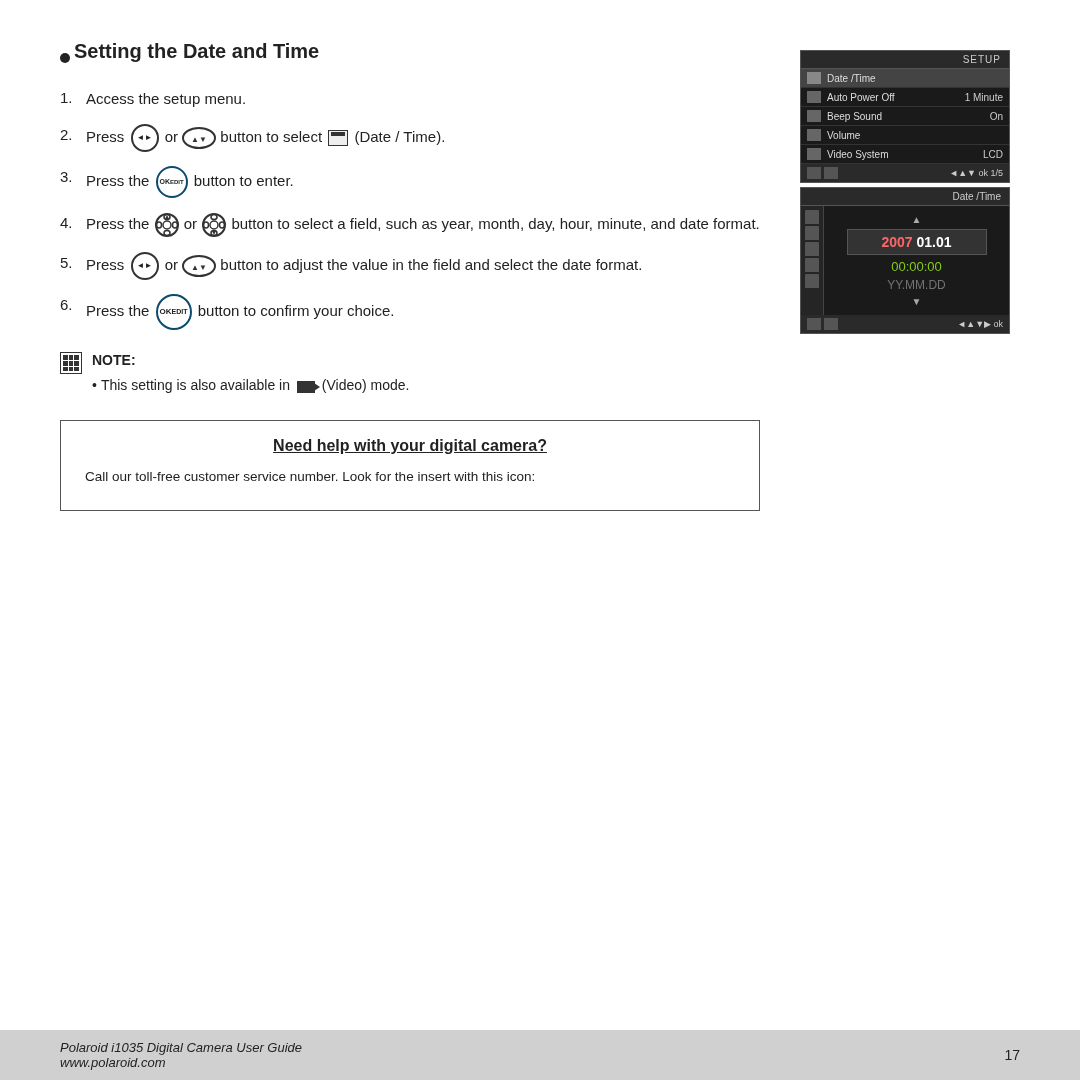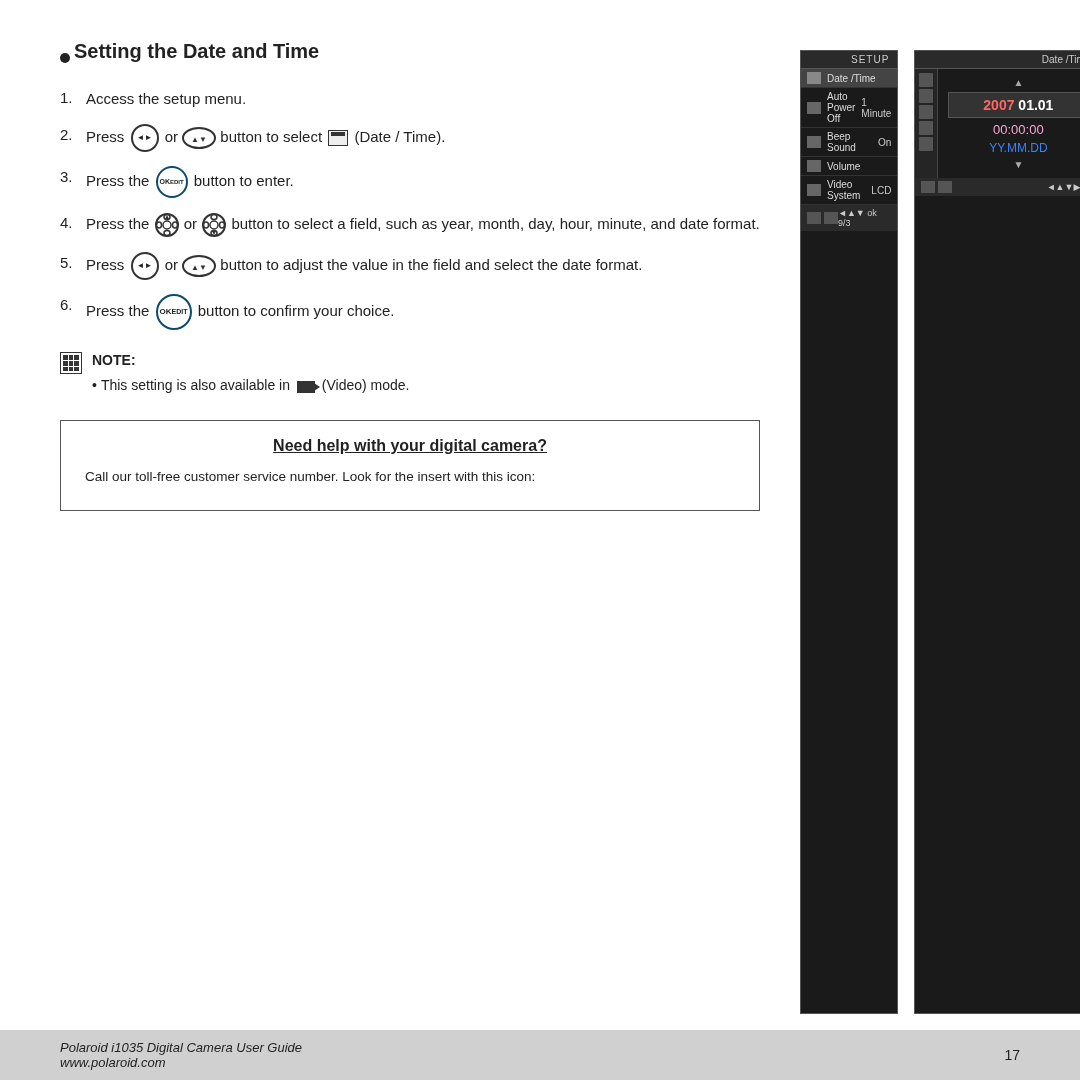--- a/index.html
+++ b/index.html
@@ -24,22 +24,22 @@
       flex: 1;
       gap: 30px;
     }
     .left-column {
       flex: 1;
       padding-right: 10px;
     }
     .right-column {
       width: 220px;
       display: flex;
-      flex-direction: row;
-      gap: 16px;
+      flex-direction: column;
+      gap: 4px;
       padding-top: 10px;
     }
     .section-title {
       font-size: 20px;
       font-weight: bold;
       margin-bottom: 24px;
       display: flex;
       align-items: flex-end;
       gap: 0;
     }
@@ -247,26 +247,26 @@
       border: 1px solid #555;
       padding: 4px 16px;
       font-size: 14px;
       font-weight: bold;
       color: #fff;
       text-align: center;
       width: 140px;
     }
     .dt-time {
       font-size: 13px;
-      color: #f9a8d4;
+      color: #84cc16;
       text-align: left;
     }
     .dt-format {
       font-size: 12px;
-      color: #3b82f6;
+      color: #737373;
       text-align: center;
     }
     .dt-footer {
       display: flex;
       align-items: center;
       justify-content: space-between;
       padding: 3px 6px;
       background: #2a2a2a;
     }
     .dt-footer-left {
@@ -511,21 +511,21 @@
         <div class="screen-row">
           <div class="screen-row-icon"></div>
           <div class="screen-row-label">Video System</div>
           <div class="screen-row-value">LCD</div>
         </div>
         <div class="screen-footer">
           <div class="screen-footer-left">
             <div class="footer-icon"></div>
             <div class="footer-icon"></div>
           </div>
-          <div class="screen-footer-right">◄▲▼  ok 9/3</div>
+          <div class="screen-footer-right">◄▲▼  ok 1/5</div>
         </div>
       </div>
 
       <div class="dt-screen">
         <div class="dt-header">Date /Time</div>
         <div class="dt-body">
           <div class="dt-left-icons">
             <div class="dt-icon"></div>
             <div class="dt-icon"></div>
             <div class="dt-icon"></div>

